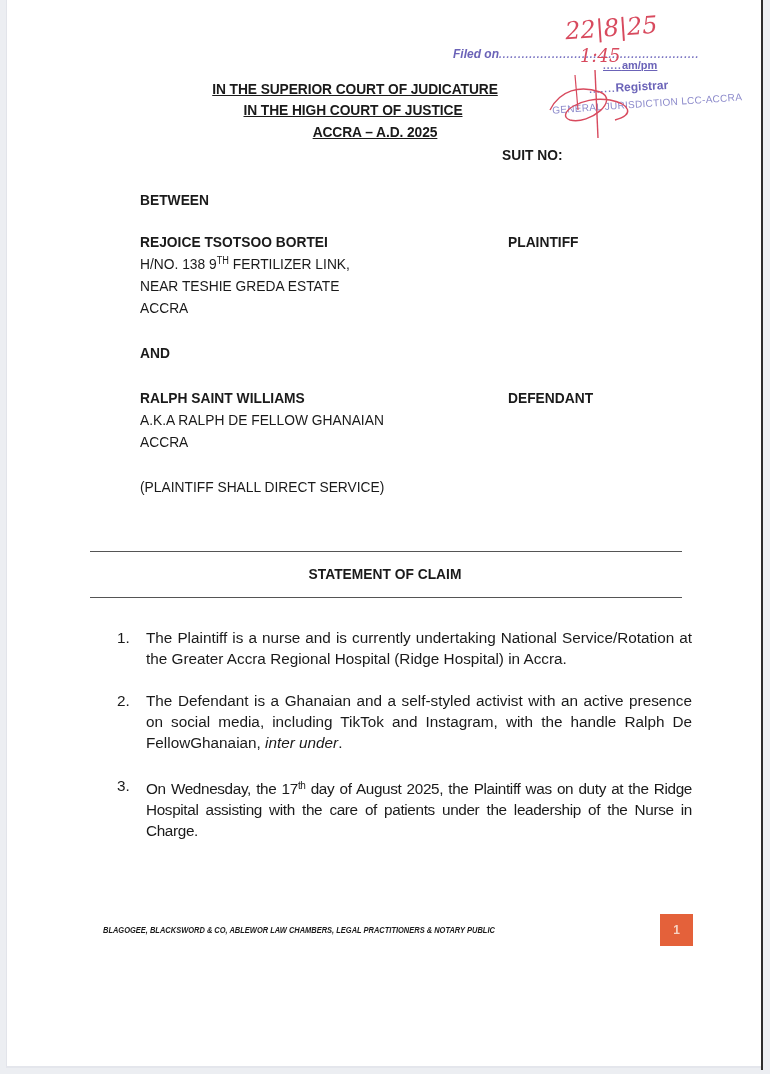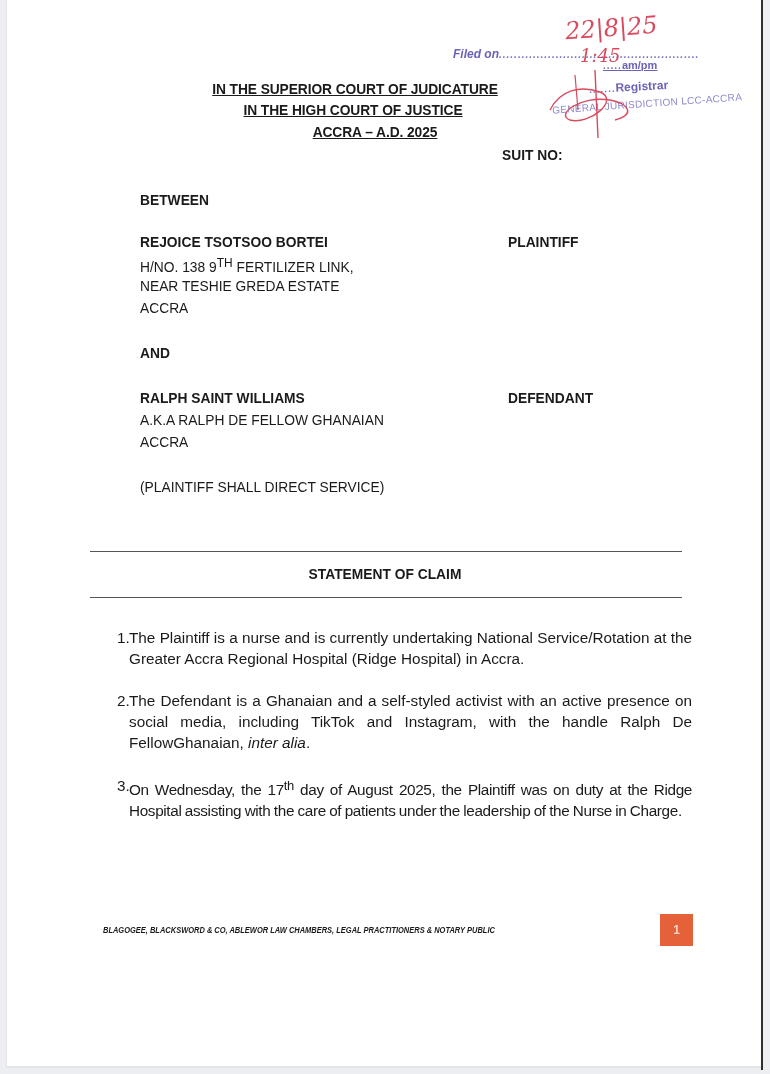--- a/index.html
+++ b/index.html
@@ -45,29 +45,29 @@
       position: absolute; left: 0; width: 770px; text-align: center;
       font-weight: bold; font-size: 15px; top: 565px;
       transform: scaleX(0.92);
     }
     .para {
       position: absolute; left: 117px; width: 575px;
       font-size: 15.3px; line-height: 21px;
     }
     .para .num { position: absolute; left: 0; }
     .para .txt {
-      display: block; margin-left: 12px; text-align: justify;
+      display: block; margin-left: 29px; text-align: justify;
       text-align-last: left;
       transform-origin: left top;
     }
     .p1 { top: 627px; }
     .p2 { top: 690px; }
     .p3 { top: 775px; }
     .p3 .txt { letter-spacing: -0.35px; word-spacing: -0.5px; }
-    sup { font-size: 13px; vertical-align: 5px; }
+    sup { font-size: 10px; vertical-align: 5px; }
     .footer {
       position: absolute; left: 103px; top: 925px;
       font-size: 8.5px; font-weight: bold; font-style: italic;
       transform-origin: left top; transform: scaleX(0.88);
       white-space: nowrap;
     }
     .page-num {
       position: absolute; left: 660px; top: 914px;
       width: 33px; height: 32px;
       background: #e4613a;
@@ -141,21 +141,21 @@
 <div class="rule" style="top:551px;"></div>
 <div class="soc">STATEMENT OF CLAIM</div>
 <div class="rule" style="top:597px;"></div>
 
 <div class="para p1">
   <span class="num">1.</span>
   <span class="txt">The Plaintiff is a nurse and is currently undertaking National Service/Rotation at the Greater Accra Regional Hospital (Ridge Hospital) in Accra.</span>
 </div>
 <div class="para p2">
   <span class="num">2.</span>
-  <span class="txt"><span>The Defendant is a Ghanaian and a self-styled activist with an active presence on social media, including TikTok and Instagram, with the handle Ralph De FellowGhanaian, </span><i>inter alia</i><span>.</span></span>
+  <span class="txt"><span>The Defendant is a Ghanaian and a self-styled activist with an active presence on social media, including TikTok and Instagram, with the handle Ralph De FellowGhanaian, </span><i>inter under</i><span>.</span></span>
 </div>
 <div class="para p3">
   <span class="num">3.</span>
   <span class="txt"><span>On Wednesday, the 17</span><sup>th</sup><span> day of August 2025, the Plaintiff was on duty at the Ridge Hospital assisting with the care of patients under the leadership of the Nurse in Charge.</span></span>
 </div>
 
 <div class="footer">BLAGOGEE, BLACKSWORD &amp; CO, ABLEWOR LAW CHAMBERS, LEGAL PRACTITIONERS &amp; NOTARY PUBLIC</div>
 <div class="page-num">1</div>
 
 </body></html>

